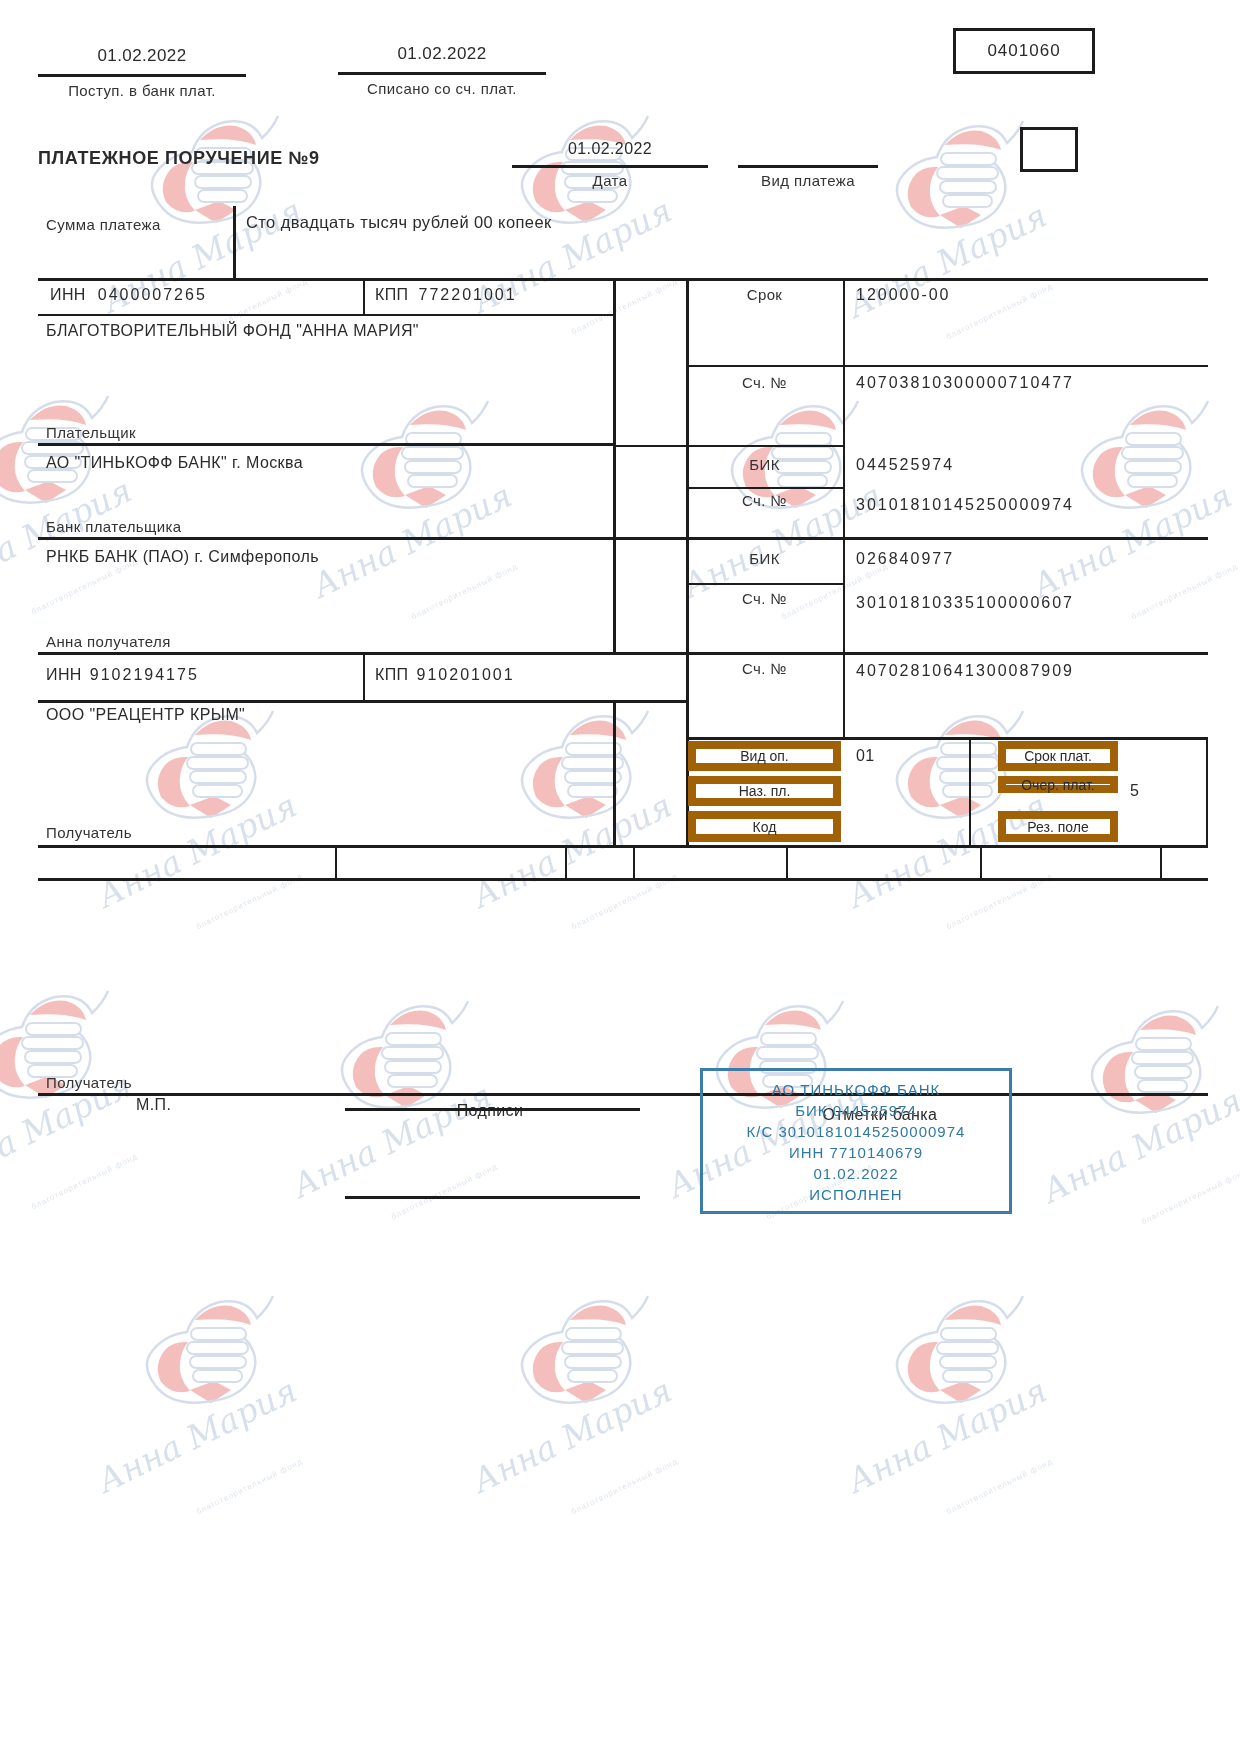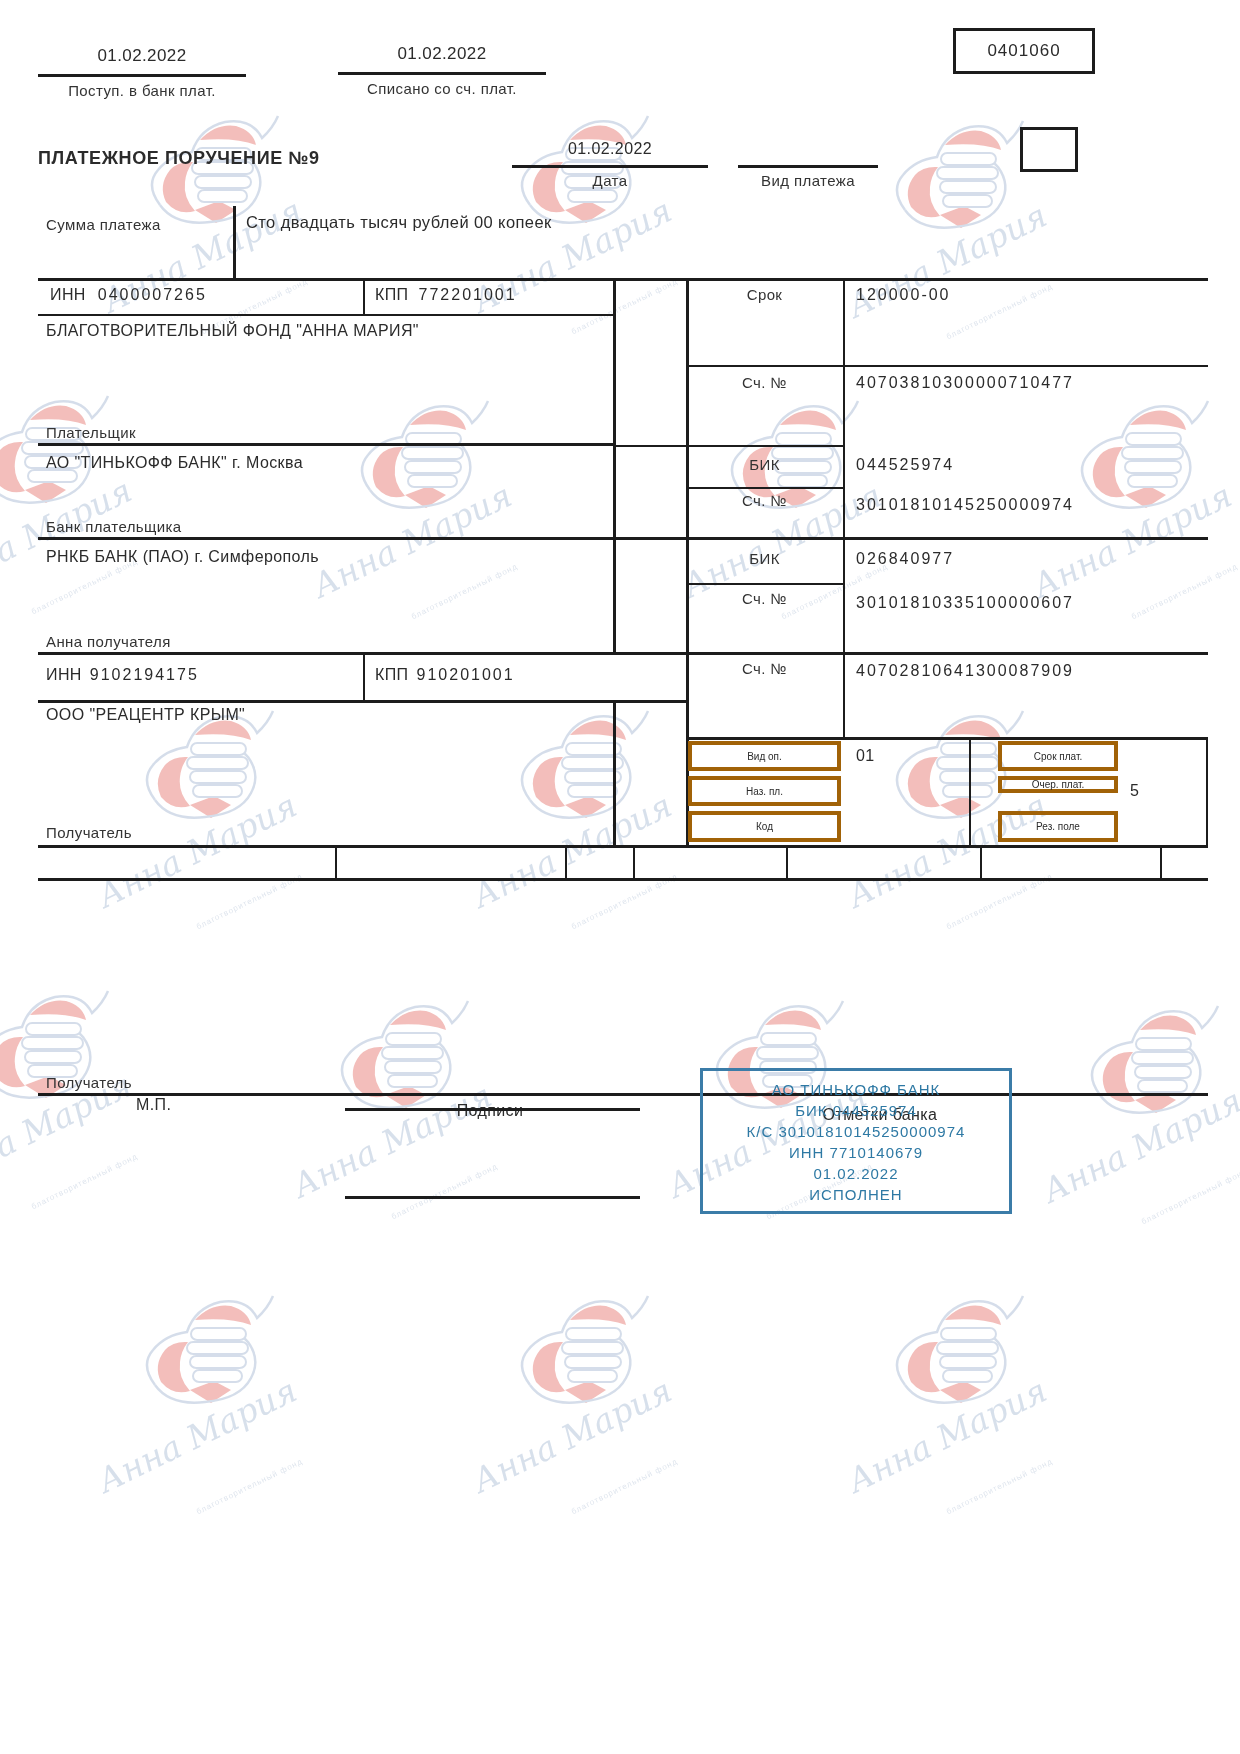--- a/index.html
+++ b/index.html
@@ -7,22 +7,22 @@
   #page{position:relative;width:1240px;height:1754px;background:#fff;overflow:hidden;
         font-family:"Liberation Sans",sans-serif;color:#2b2b2b}
   #wm-layer{position:absolute;inset:0;z-index:0}
   #content{position:absolute;inset:0;z-index:1}
   .ln{position:absolute;background:#1c1c1c}
   .txt{position:absolute;font-size:16px;letter-spacing:.4px;white-space:nowrap;color:#2b2b2b}
   .lbl{font-size:15px;color:#333}
   .ctr{text-align:center}
   .pair{display:flex;gap:12px}
   .num{letter-spacing:2px}
-  .cellbox{position:absolute;border:4px solid #a16207;display:flex;align-items:center;
-           justify-content:center;font-size:10px;white-space:nowrap;background:transparent}
+  .cellbox{position:absolute;border:8px solid #a16207;display:flex;align-items:center;
+           justify-content:center;font-size:14px;white-space:nowrap;background:transparent}
   .box{position:absolute;border:3px solid #1c1c1c;display:flex;align-items:center;justify-content:center}
   .title{font-weight:bold;font-size:18px;letter-spacing:.6px}
   .stamp{position:absolute;left:700px;top:1068px;width:312px;height:146px;border:3px solid #3b7ca8;
          padding-top:8px;text-align:center;color:#2e79a4;font-size:15px;line-height:21px;letter-spacing:1px}
   
   .wm{position:absolute;width:250px;height:235px;opacity:.55;pointer-events:none}
   .wm svg{position:absolute;left:40px;top:0}
   .wm .script{position:absolute;left:-6px;top:126px;transform:rotate(-26deg);
       font-family:"DejaVu Serif",serif;font-style:italic;color:#b7c7dc;font-size:33px;white-space:nowrap}
   .wm .sub{position:absolute;left:96px;top:192px;transform:rotate(-26deg);

